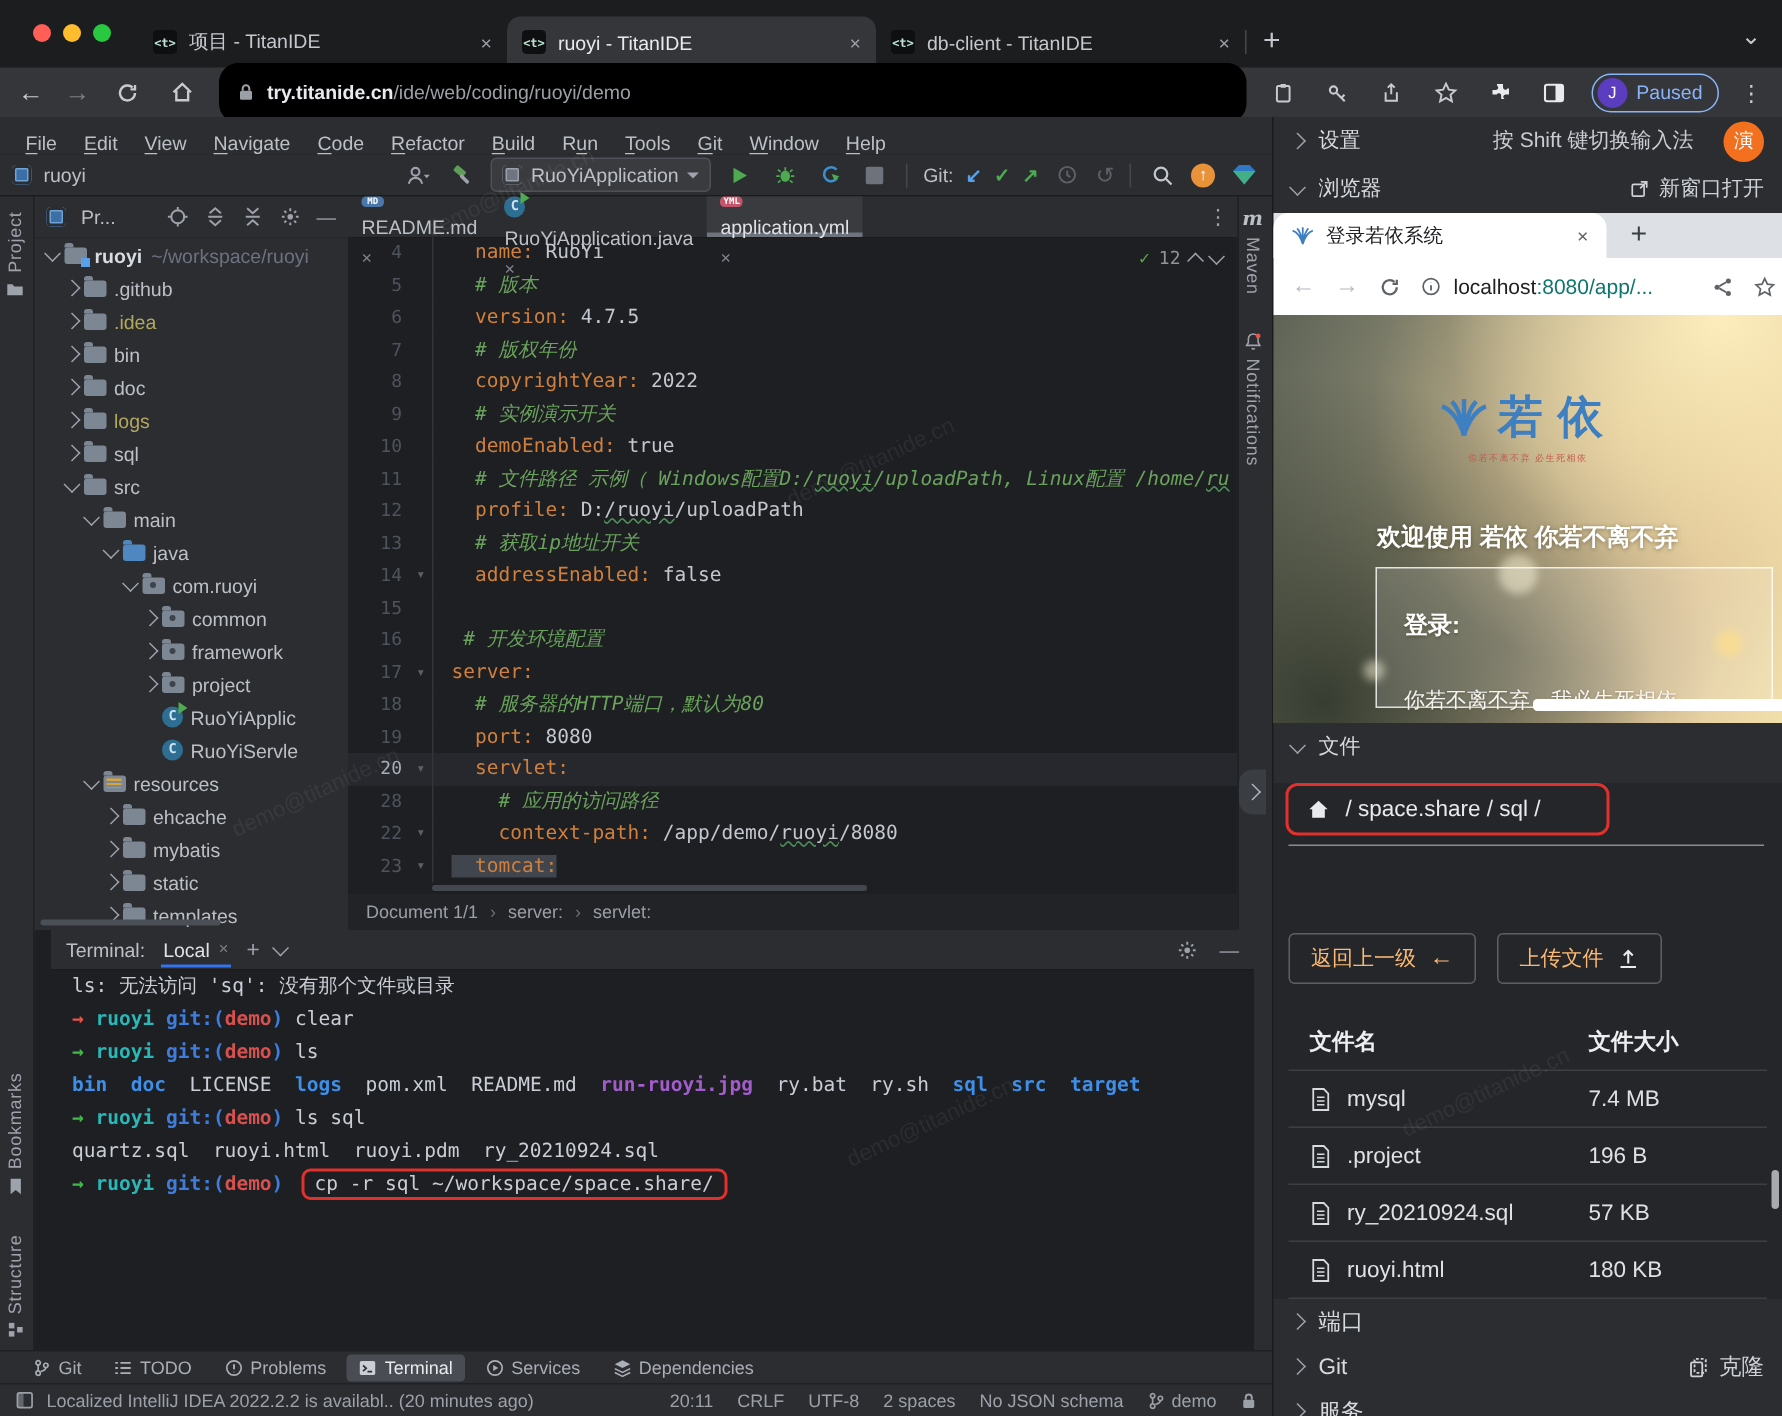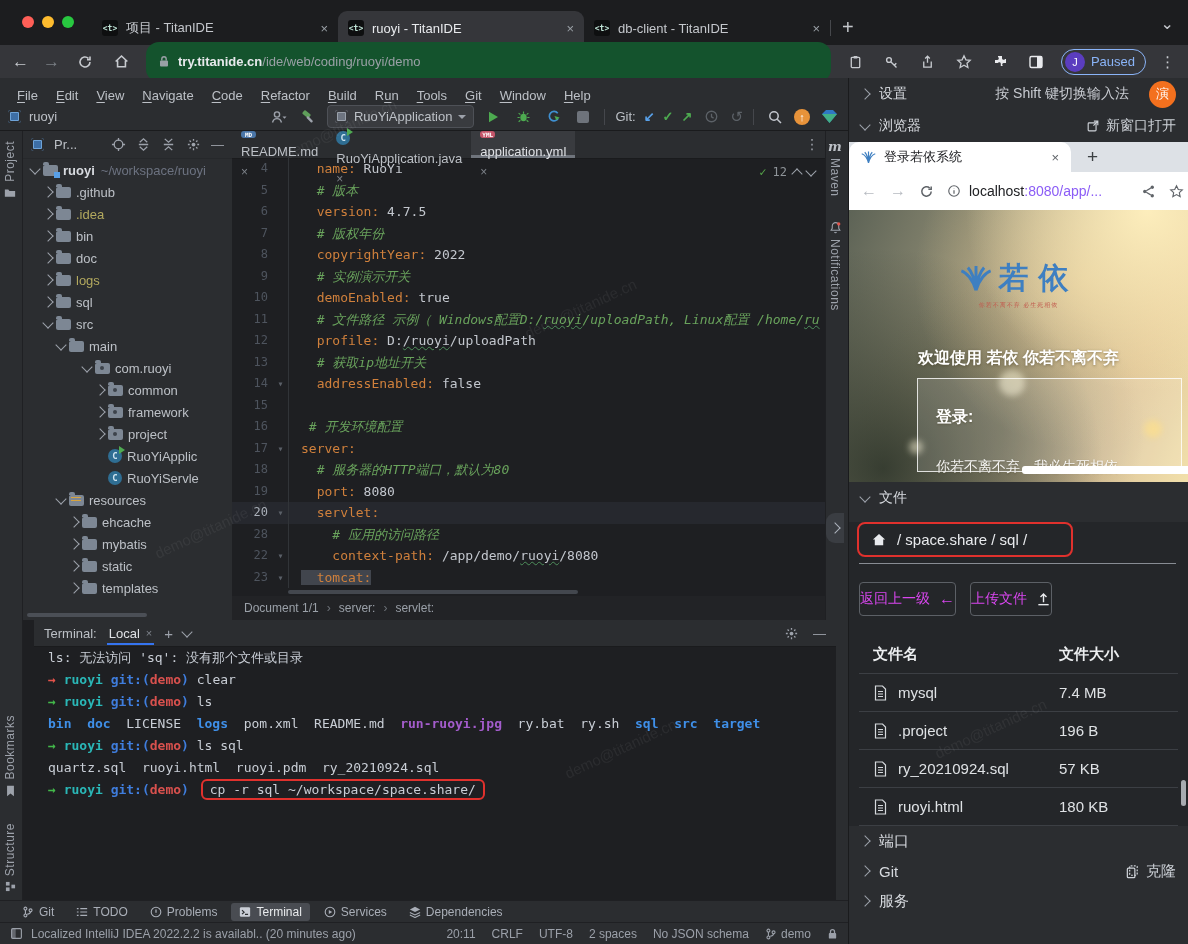--- a/index.html
+++ b/index.html
@@ -16,21 +16,21 @@
   .ctab.active{background:#35363a;color:#e8eaed;}
   .fav{width:16px;height:16px;border-radius:3px;background:#0e0f10;color:#bfe3d6;font:700 8px "DejaVu Sans Mono",monospace;
        display:flex;align-items:center;justify-content:center;flex:0 0 16px;}
   .ctab .ttl{flex:1;overflow:hidden;white-space:nowrap;}
   .tclose{color:#9aa0a6;font-size:13px;}
   #newtab{font-size:20px;color:#c4c7cc;padding:0 12px 6px 12px;}
   #tabchev{position:absolute;right:14px;top:14px;color:#c4c7cc;}
   #ctoolbar{left:0;top:45px;width:1188px;height:33px;background:#35363a;display:flex;align-items:center;
             padding:0 12px;box-sizing:border-box;gap:14px;color:#c7cacf;}
   .navg{font-size:17px;color:#c7cacf;}
-  #urlbar{flex:1;height:40px;background:#14532d;border-radius:13px;display:flex;align-items:center;
+  #urlbar{flex:1;height:40px;background:#000000;border-radius:13px;display:flex;align-items:center;
           padding:0 12px;gap:8px;font-size:13px;overflow:hidden;}
   #urlhost{color:#e8eaed;font-weight:700;}
   #urlpath{color:#9aa0a6;}
   #pausedpill{display:flex;align-items:center;gap:6px;border:1px solid #8ab4f8;border-radius:14px;
               padding:2px 10px 2px 3px;color:#8ab4f8;font-size:13px;}
   #avatarJ{width:20px;height:20px;border-radius:50%;background:#5b3dbf;color:#fff;font-size:11px;
            display:flex;align-items:center;justify-content:center;}
   
   #menubar{left:0;top:78px;width:848px;height:25px;background:#2b2d30;display:flex;align-items:flex-end;
            padding-left:8px;font-size:13px;color:#bcc0c6;}
@@ -138,21 +138,21 @@
   .prow .rightact{margin-left:auto;display:flex;align-items:center;gap:6px;color:#ced2d8;}
   
   #mbtabs{height:30px;background:#dde1e6;display:flex;align-items:flex-end;}
   #mbtab{width:222px;height:30px;background:#fff;border-radius:10px 10px 0 0;display:flex;align-items:center;
          gap:8px;padding:0 12px;font-size:13px;color:#202124;box-sizing:border-box;}
   #mbtab .x{margin-left:auto;color:#5f6368;}
   #mbplus{font-size:19px;color:#3c4043;margin:0 0 4px 16px;}
   #mbnav{height:38px;background:#fff;display:flex;align-items:center;gap:13px;padding:0 12px;font-size:14px;}
   .mbarrow{color:#b6bac0;font-size:16px;}
   #mburl{color:#202124;display:flex;align-items:center;gap:8px;flex:1;overflow:hidden;white-space:nowrap;}
-  #mburl .gray{color:#8b5cf6;}
+  #mburl .gray{color:#0f766e;}
   
   #mbpage{position:relative;height:272px;overflow:hidden;
     background:
       radial-gradient(circle at 88% 0%, rgba(255,240,190,.95), rgba(255,240,190,0) 45%),
       radial-gradient(circle at 70% 25%, rgba(246,214,150,.55), rgba(246,214,150,0) 55%),
       radial-gradient(circle at 10% 95%, rgba(40,48,38,.85), rgba(40,48,38,0) 55%),
       radial-gradient(circle at 45% 80%, rgba(120,118,90,.5), rgba(120,118,90,0) 50%),
       linear-gradient(112deg,#5d6356 0%, #8a8871 28%, #b5a88c 55%, #dcc49a 78%, #f2e0ab 100%);}
   .bokeh{position:absolute;border-radius:50%;background:rgba(255,250,220,.5);filter:blur(3px);}
   #rylogo{position:absolute;left:0;right:0;top:48px;text-align:center;color:#3e7fc1;
@@ -165,21 +165,21 @@
   #loginbox .l1{font-size:16px;font-weight:700;margin-top:14px;text-shadow:0 1px 2px rgba(60,50,20,.4);}
   #loginbox .l2{font-size:14px;margin-top:30px;color:rgba(255,255,255,.92);text-shadow:0 1px 2px rgba(60,50,20,.4);}
   #logininput{position:absolute;left:104px;width:168px;bottom:-3px;height:8px;background:#fff;border-radius:3px;}
   
   #filesbody{background:#242629;}
   #crumbbox{margin:8px 10px 0 8px;border:2.5px solid #e0312d;border-radius:8px;padding:7px 12px;display:flex;
             align-items:center;gap:10px;color:#e8eaed;font-size:15px;width:188px;}
   #crumbline{height:1px;background:#888c93;margin:6px 12px 0 10px;}
   #filebtns{display:flex;gap:14px;margin:18px 10px 0 10px;}
   .fbtn{height:32px;border:1px solid #5c6066;border-radius:4px;display:flex;align-items:center;gap:9px;
-        padding:0 0;color:#d946ef;font-size:14px;background:transparent;}
+        padding:0 14px;color:#fdba74;font-size:14px;background:transparent;margin-top:40px;}
   #ftable{margin:20px 10px 0 10px;font-size:15px;color:#dfe2e5;}
   .frow{display:flex;align-items:center;height:37px;border-bottom:1px solid #3c3f44;padding:0 14px;gap:10px;}
   .frow.hdr{font-weight:700;color:#eceef0;border-bottom:1px solid #3c3f44;}
   .frow .nm{flex:1;} .frow .sz{width:105px;}
   .psec .prow{height:30px;font-size:15px;}
   #panelscroll{position:absolute;right:2px;top:702px;width:5px;height:26px;border-radius:3px;background:#a7abb0;}
   
   .wm{position:absolute;color:rgba(255,255,255,.06);font-size:15px;transform:rotate(-25deg);pointer-events:none;}
   svg{display:block;}
 </style>
@@ -479,20 +479,28 @@
           <span class="fico "></span>
       <span class="lbl">src</span>
 
     </div>
         <div class="titem" style="padding-left:30px">
       <span class="chevbox">
             <span class="chev d"></span>
           </span>
           <span class="fico "></span>
       <span class="lbl">main</span>
+
+    </div>
+        <div class="titem" style="padding-left:43px">
+      <span class="chevbox">
+            <span class="chev d"></span>
+          </span>
+          <span class="fico src"></span>
+      <span class="lbl">java</span>
 
     </div>
         <div class="titem" style="padding-left:56px">
       <span class="chevbox">
             <span class="chev d"></span>
           </span>
           <span class="fico pkg"></span>
       <span class="lbl">com.ruoyi</span>
 
     </div>

